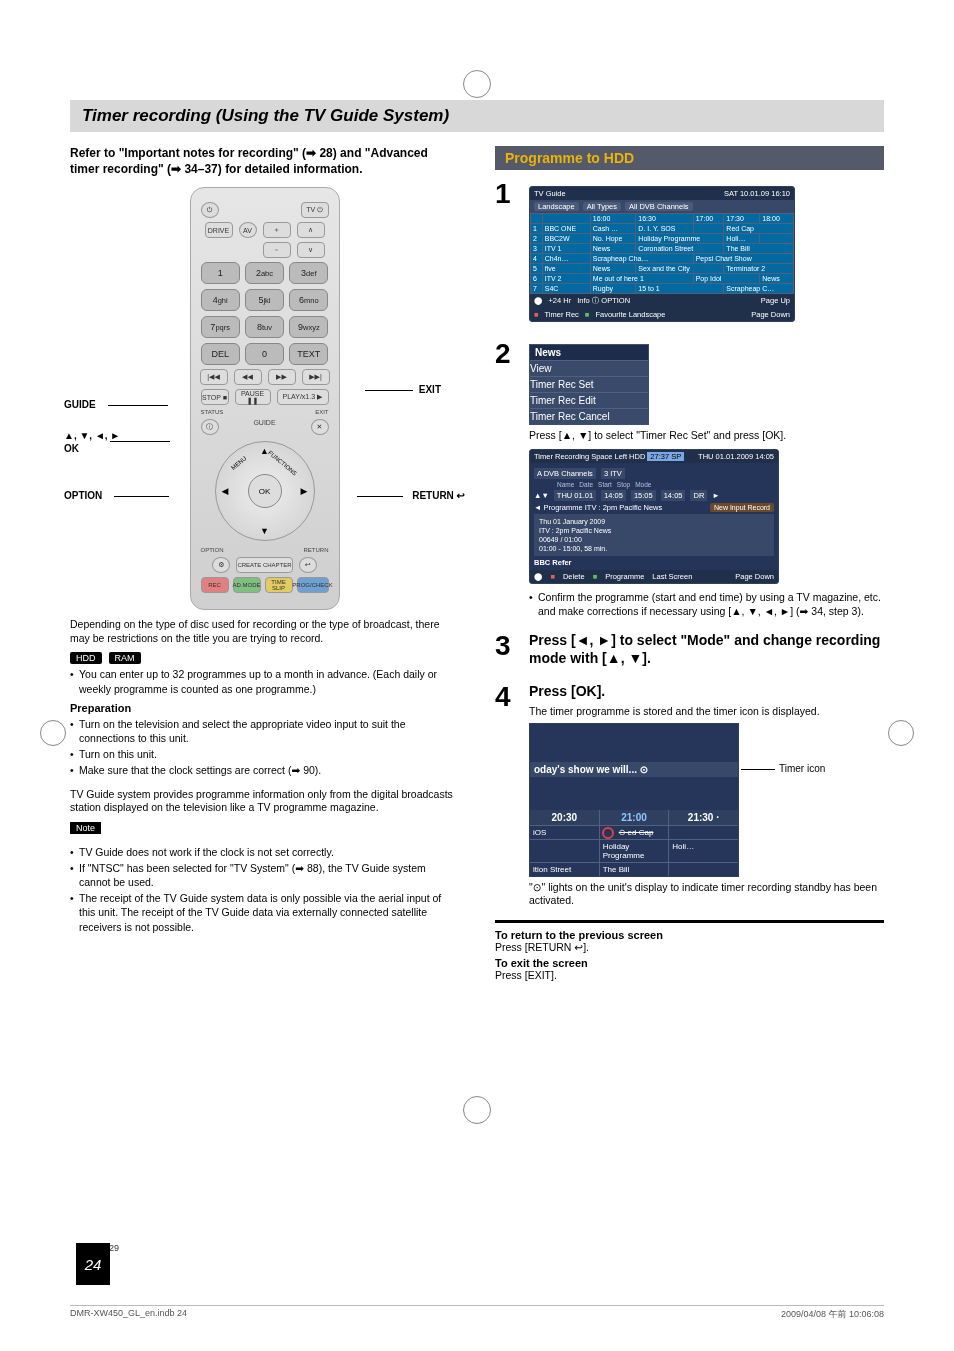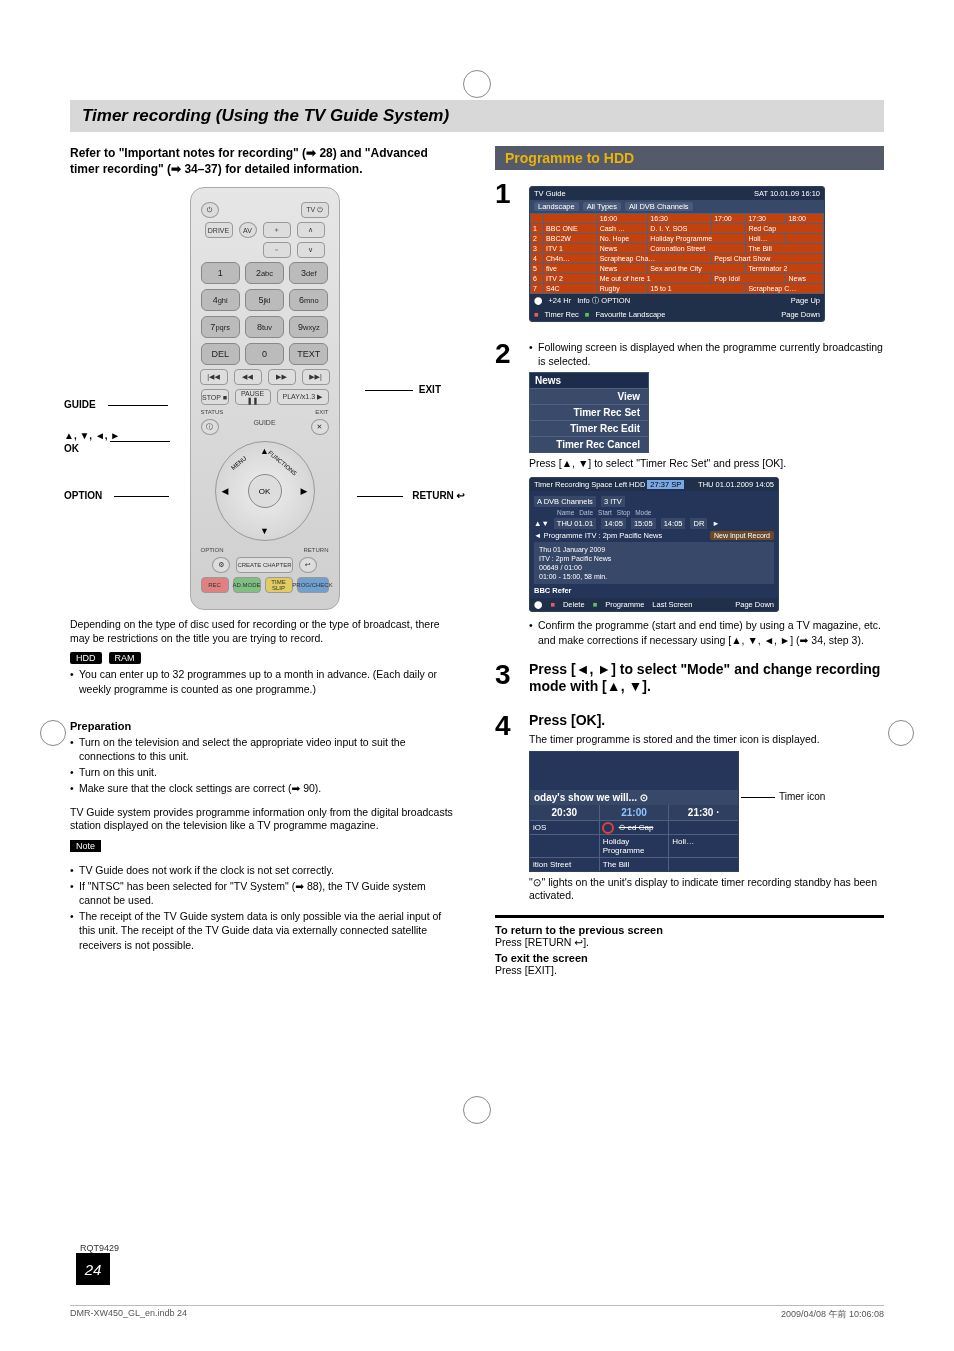--- a/index.html
+++ b/index.html
@@ -90,70 +90,70 @@
   .rc-ok{position:absolute;top:50%;left:50%;transform:translate(-50%,-50%);width:34px;height:34px;border-radius:50%;border:1px solid #888;background:#ddd;display:flex;align-items:center;justify-content:center;font-size:8px;}
 
   .callout-label { font-size:10px; font-weight:bold; position:absolute; }
   .callout-line  { position:absolute; height:1px; background:#000; }
 
   .caption { font-size:10.5px; line-height:1.3; margin-bottom:6px; }
   .pill { display:inline-block; background:#000; color:#fff; font-size:9px; padding:1px 6px; border-radius:2px; margin-right:4px;}
   .bul { list-style:none; }
   .bul li { position:relative; padding-left:9px; font-size:10.5px; line-height:1.35; margin-bottom:2px;}
   .bul li::before{content:"•"; position:absolute; left:0;}
-  .subhead { font-size:11px; font-weight:bold; margin:24px 0 3px;}
+  .subhead { font-size:11px; font-weight:bold; margin:6px 0 3px;}
   .note-pill{display:inline-block;background:#000;color:#fff;font-size:9px;padding:1px 6px;margin-bottom:11px;}
 
   .section-bar{color:#eab308;background:#545a6a;padding:4px 10px;font-size:14px;font-weight:bold;margin-bottom:10px;}
 
   .step{display:flex;gap:12px;margin-bottom:12px;}
   .step-num{font-size:28px;font-weight:bold;line-height:1;width:22px;flex-shrink:0;}
   .step-body{flex:1;}
   .step-title{font-size:14px;font-weight:bold;margin-bottom:4px;line-height:1.25;}
   .step-text{font-size:10.5px;line-height:1.3;}
 
-  .mini-ui{border:1px solid #304060;background:#c2410c;color:#fff;width:296px;font-size:7.5px;margin:6px 0;border-radius:3px;overflow:hidden;}
+  .mini-ui{border:1px solid #304060;background:#0369a1;color:#fff;width:266px;font-size:7.5px;margin:6px 0;border-radius:3px;overflow:hidden;}
   .mini-ui .hdr{display:flex;justify-content:space-between;background:#20304a;padding:2px 4px;}
   .mini-ui .sub{display:flex;gap:4px;background:#384868;padding:2px 4px;}
   .mini-ui .tag{background:#4a5a7a;padding:0 4px;border-radius:2px;}
   .mini-ui table{width:100%;border-collapse:collapse;font-size:7px;}
   .mini-ui td{border:1px solid #50607a;padding:1px 2px;white-space:nowrap;overflow:hidden;}
   .mini-ui .ftr{display:flex;gap:6px;padding:2px 4px;background:#20304a;}
 
   .popup{border:1px solid #405070;width:120px;margin:4px 0;}
   .popup .title{background:#1c2c4a;color:#fff;font-size:10px;font-weight:bold;padding:2px 5px;}
-  .popup .row{background:#3a4a6a;color:#fff;font-size:10px;font-weight:bold;padding:2px 8px;border-top:1px solid #506080;text-align:right;}
+  .popup .row{background:#3a4a6a;color:#fff;font-size:10px;font-weight:normal;padding:2px 0;border-top:1px solid #506080;}
 
   .timer-ui{border:1px solid #304060;background:#25355a;color:#fff;width:250px;font-size:7.5px;margin:6px 0;border-radius:3px;overflow:hidden;}
   .timer-ui .hdr{display:flex;gap:2px;background:#20304a;padding:2px 4px;}
   .timer-ui .hi{background:#7aa8e6;color:#000;padding:0 3px;}
   .timer-ui .body{padding:3px 4px;}
   .timer-ui .row{display:flex;gap:5px;align-items:center;margin:2px 0;}
   .timer-ui .cell{background:#384868;padding:1px 3px;}
   .timer-ui .newrec{background:#6a4a2a;color:#fff;padding:1px 4px;font-size:7px;border-radius:2px;}
   .timer-ui .desc{background:#384868;padding:3px 5px;font-size:7px;line-height:1.3;margin:2px 0;}
 
   .result-ui{border:1px solid #304060;background:#26365a;width:210px;font-size:8px;color:#fff;margin:4px 0 2px;}
   .result-ui .r1{background:#384868;padding:2px 4px;font-weight:bold;font-size:10px;margin-top:38px;}
-  .result-ui .r2{display:flex;}
+  .result-ui .r2{display:flex;margin-top:33px;}
   .result-ui .r2 .c{flex:1;text-align:center;padding:2px 0;font-weight:bold;font-size:10px;background:#2f3f60;border-left:1px solid #506080;}
   .result-ui .r2 .c:first-child{border-left:none;}
   .result-ui .r2 .c.act{color:#8fc7ff;}
   .result-ui .grid{display:flex;}
   .result-ui .grid .c{flex:1;border-left:1px solid #506080;border-top:1px solid #506080;padding:2px 3px;font-size:8px;}
   .result-ui .grid .c:first-child{border-left:none;}
 
   .timer-icon-lbl{position:absolute;font-size:10px;}
   .timer-icon-line{position:absolute;height:1px;background:#000;}
 
   .rule{height:3px;background:#000;margin:10px 0 6px;}
   .after .h{font-size:11px;font-weight:bold;}
   .after .t{font-size:10.5px;margin-bottom:4px;}
 
-  .page-num{position:absolute;left:76px;bottom:66px;width:34px;height:32px;background:#000;color:#fff;font-style:italic;font-size:15px;display:flex;align-items:center;justify-content:center;}
+  .page-num{position:absolute;left:76px;bottom:66px;width:34px;height:42px;background:#000;color:#fff;font-style:italic;font-size:15px;display:flex;align-items:center;justify-content:center;}
   .rqt{position:absolute;left:80px;bottom:98px;font-size:9px;color:#333;}
   .footer{position:absolute;left:70px;right:70px;bottom:30px;font-size:9px;color:#555;display:flex;justify-content:space-between;border-top:1px solid #bbb;padding-top:2px;}
 
 </style>
 </head>
 <body>
 
 <div class="page">
   <div class="reg-marks"></div>
   <div class="reg-side l"></div>
@@ -381,23 +381,20 @@
                 <span>Favourite Landscape</span>
               <span style="margin-left:auto">Page Down</span>
             </div>
           </div>
         </div>
       </div>
 
       <div class="step">
         <div class="step-num">2</div>
         <div class="step-body">
-          <ul class="bul">
-              <li class="step-text">Following screen is displayed when the programme currently broadcasting is selected.</li>
-            </ul>
 
           <div class="popup">
             <div class="title">News</div>
             <div class="row">View</div>
             <div class="row">Timer Rec Set</div>
             <div class="row">Timer Rec Edit</div>
             <div class="row">Timer Rec Cancel</div>
           </div>
 
           <p class="step-text" style="margin:4px 0;">Press [▲, ▼] to select "Timer Rec Set" and press [OK].</p>

